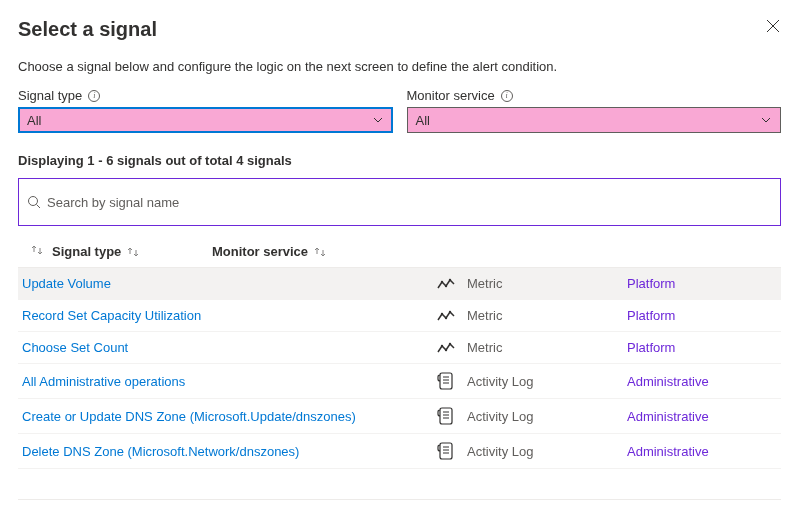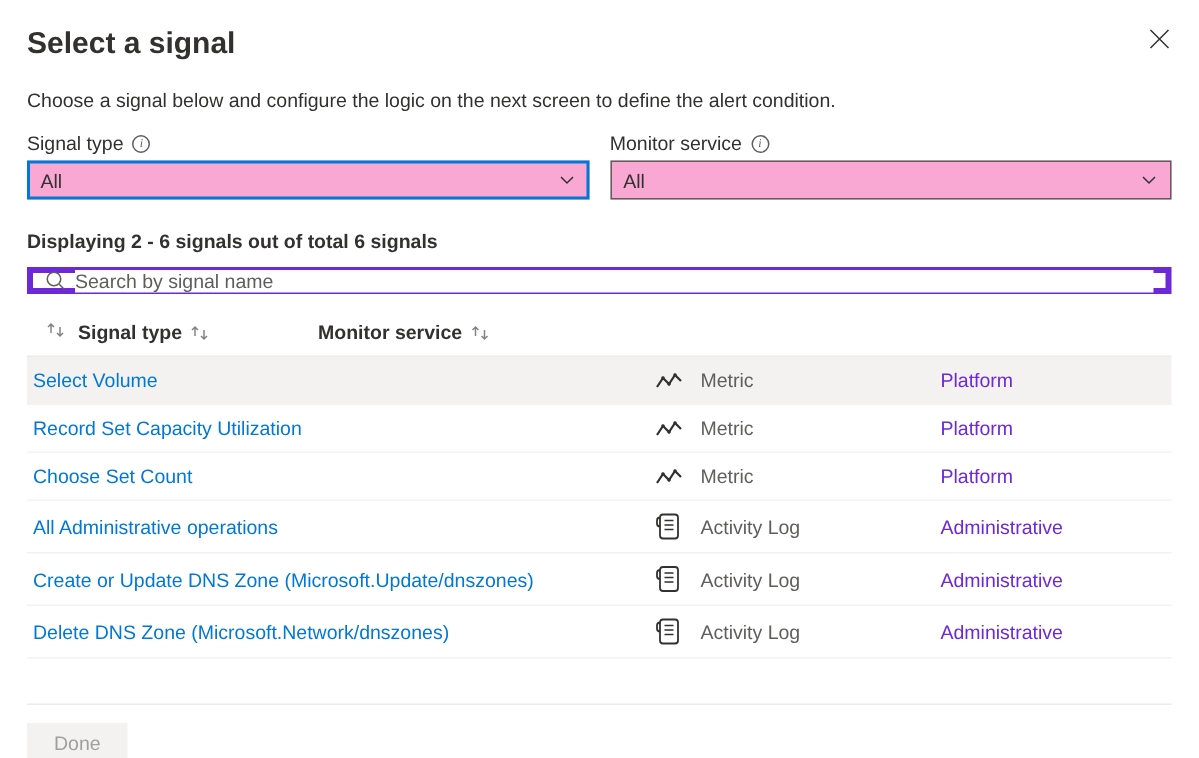--- a/index.html
+++ b/index.html
@@ -83,22 +83,22 @@
     .chevron-down {
       width: 12px;
       height: 12px;
     }
     .results-info {
       font-weight: 600;
       font-size: 13px;
       margin-bottom: 10px;
     }
     .search-box {
-      height: 18px;
-      border: 4px solid #6d28d9;
+      height: 48px;
+      border: 1px solid #6d28d9;
       display: flex;
       align-items: center;
       padding: 0 8px;
       gap: 6px;
       margin-bottom: 10px;
     }
     .search-input {
       border: none;
       outline: none;
       flex: 1;
@@ -198,21 +198,21 @@
     </div>
     <div class="select">
       <span>All</span>
       <svg class="chevron-down" viewBox="0 0 12 12">
           <path d="M2 4 L6 8 L10 4" stroke="#323130" stroke-width="1" fill="none"></path>
         </svg>
     </div>
   </div>
 </div>
 
-<div class="results-info">Displaying 2 - 6 signals out of total 6 signals</div>
+<div class="results-info">Displaying 1 - 6 signals out of total 4 signals</div>
 
 <div class="search-box">
   <svg width="14" height="14" viewBox="0 0 14 14">
       <circle cx="6" cy="6" r="4.5" stroke="#605e5c" stroke-width="1" fill="none"></circle>
       <path d="M9.5 9.5 L13 13" stroke="#605e5c" stroke-width="1"></path>
     </svg>
   <input class="search-input" placeholder="Search by signal name" style="">
 </div>
 
 <div class="table-header">
@@ -228,21 +228,21 @@
   <div class="col-monitor th">
     <span>Monitor service</span>
     <svg class="sort-icon" viewBox="0 0 12 12">
         <path d="M3 8 L3 2 M1 4 L3 2 L5 4 M9 4 L9 10 M7 8 L9 10 L11 8" stroke="#323130" stroke-width="1" fill="none"></path>
       </svg>
   </div>
 </div>
 
 <div id="table-body">
     <div class="table-row highlighted">
-      <div class="row-name">Select Volume</div>
+      <div class="row-name">Update Volume</div>
       <div class="row-icon">
         <svg width="18" height="14" viewBox="0 0 18 14">
           <path d="M1 11 L5 5 L9 9 L13 3 L17 7" stroke="#323130" stroke-width="1.5" fill="none"></path>
           <circle cx="5" cy="5" r="1.2" fill="#323130"></circle>
           <circle cx="9" cy="9" r="1.2" fill="#323130"></circle>
           <circle cx="13" cy="3" r="1.2" fill="#323130"></circle>
         </svg>
       </div>
       <div class="row-type">Metric</div>
       <div class="row-monitor">Platform</div>

